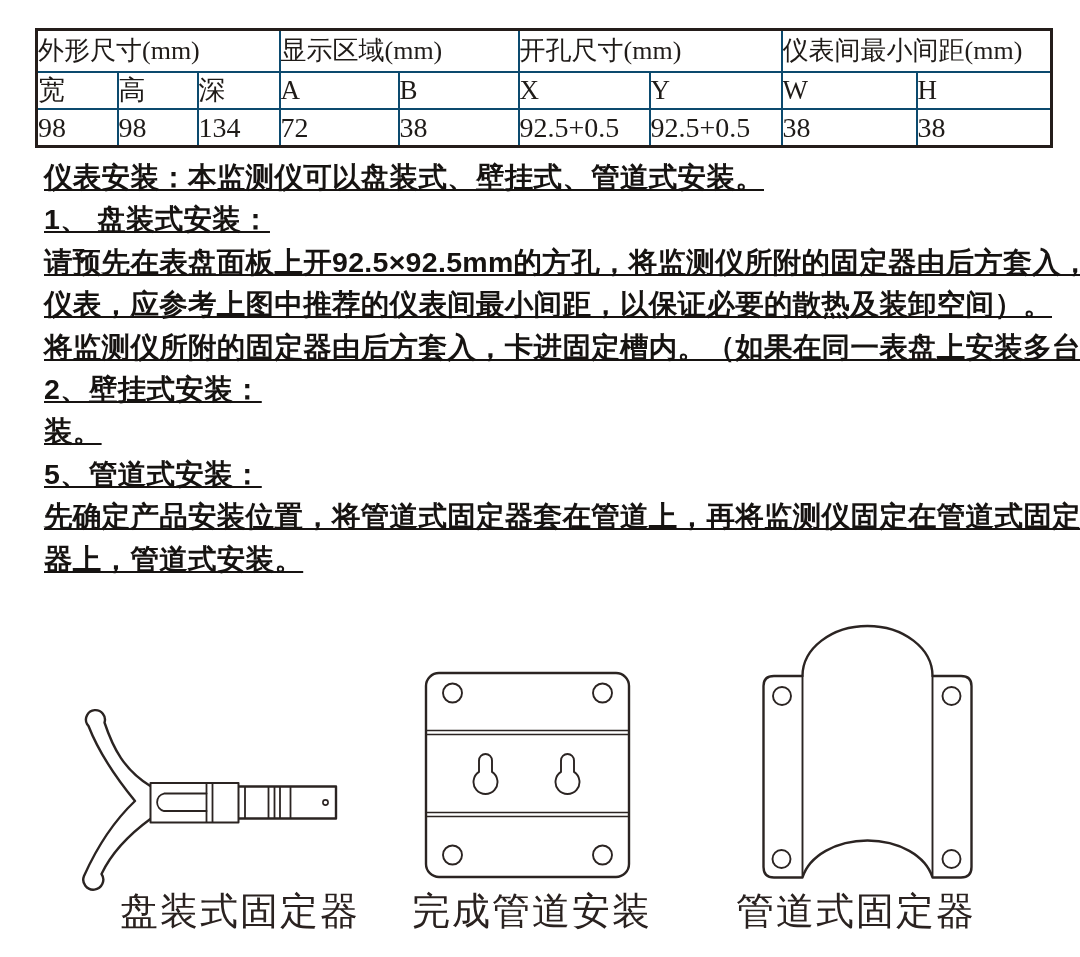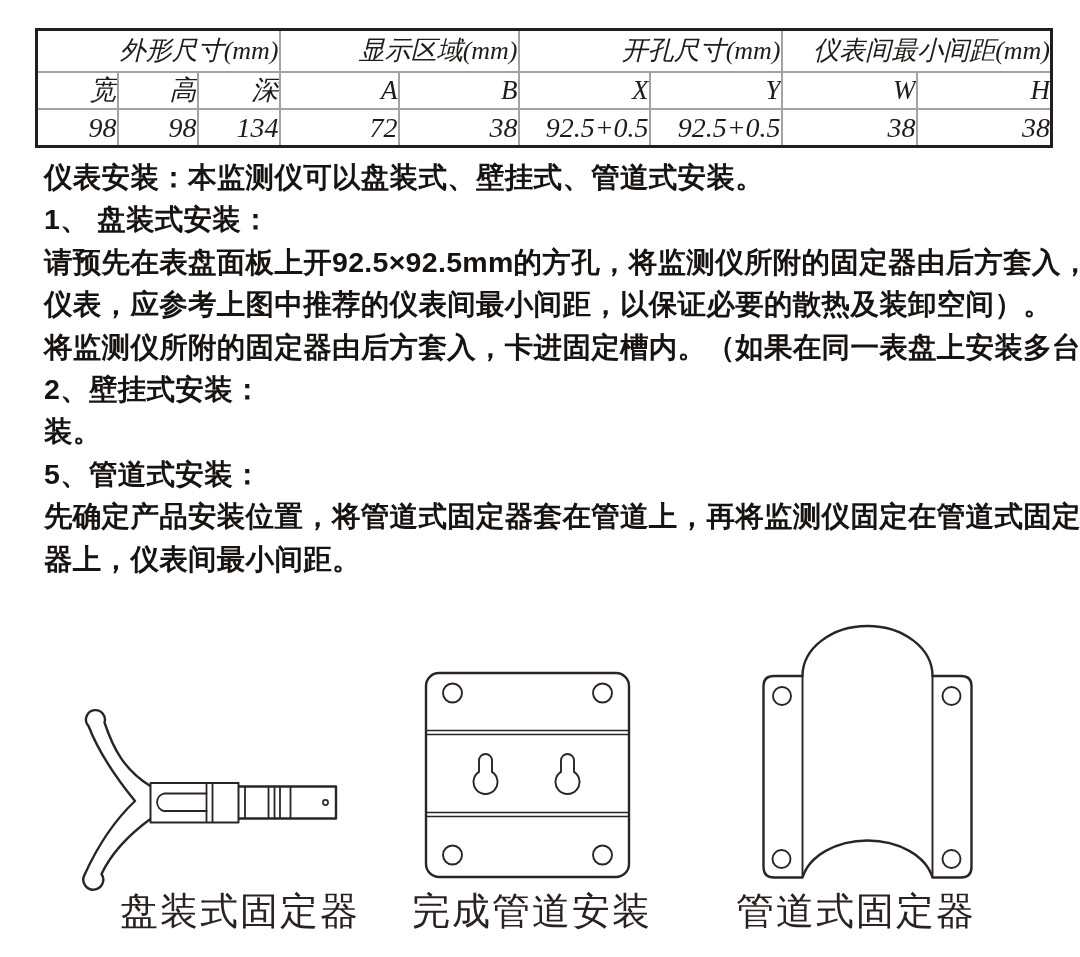--- a/index.html
+++ b/index.html
@@ -8,37 +8,37 @@
     font-family:"Liberation Serif","DejaVu Serif",serif;color:#1c1c1c;
   }
   
   table.dim{
     position:absolute;left:35px;top:28px;width:1015px;
     border-collapse:collapse;table-layout:fixed;
     font-family:"Liberation Serif","DejaVu Serif",serif;
     color:#1f1b18;
   }
   table.dim td{
-    border:2px solid #a3a3a3;text-align:right;vertical-align:middle;
-    font-size:26px;line-height:1;padding:0;overflow:hidden;white-space:nowrap;font-style:italic;
+    border:2px solid #0c4a6e;text-align:left;vertical-align:middle;
+    font-size:26px;line-height:1;padding:0;overflow:hidden;white-space:nowrap;
   }
   table.dim{border:3px solid #241d1a;}
   tr.grp td{height:40px;font-size:26px;}
   tr.sub td{height:35px;font-size:27px;}
   tr.val td{height:35px;font-size:28px;}
   td.no-r{border-right:none;}
   td.no-l{border-left:none;}
   
   .bodytext{
     position:absolute;left:44px;top:156px;width:1010px;
     font-family:"Liberation Sans","DejaVu Sans",sans-serif;
     font-weight:700;font-size:28.5px;line-height:42.4px;color:#161311;
     letter-spacing:0.3px;
   }
-  .bodytext .ln{white-space:nowrap;}
+  .bodytext .ln{white-space:nowrap;text-decoration:underline;}
   
   .fig-svg{position:absolute;}
   .caption{
     position:absolute;top:886px;text-align:right;
     font-family:"Liberation Serif","DejaVu Serif",serif;
     font-size:38px;color:#2a2220;letter-spacing:2px;white-space:nowrap;
   }
 </style>
 </head>
 <body>
@@ -92,21 +92,21 @@
   <div class="bodytext">
     <div class="ln">仪表安装：本监测仪可以盘装式、壁挂式、管道式安装。</div>
     <div class="ln">1、 盘装式安装：</div>
     <div class="ln">请预先在表盘面板上开92.5×92.5mm的方孔，将监测仪所附的固定器由后方套入，</div>
     <div class="ln">仪表，应参考上图中推荐的仪表间最小间距，以保证必要的散热及装卸空间）。</div>
     <div class="ln">将监测仪所附的固定器由后方套入，卡进固定槽内。（如果在同一表盘上安装多台</div>
     <div class="ln">2、壁挂式安装：</div>
     <div class="ln">装。</div>
     <div class="ln">5、管道式安装：</div>
     <div class="ln">先确定产品安装位置，将管道式固定器套在管道上，再将监测仪固定在管道式固定</div>
-    <div class="ln">器上，仪表间最小间距。</div>
+    <div class="ln">器上，管道式安装。</div>
   </div>
 
   <svg class="fig-svg" style="left:70px;top:698px;" width="275" height="205" viewBox="70 698 275 205" fill="none" stroke="#2b2422" stroke-linejoin="round" stroke-linecap="round">
 
     <path fill="#ffffff" stroke-width="2.4" d="M 87 724
          A 9.5 9.5 0 1 1 104.5 722.5
          C 113 748, 124 770, 151 786.5
          L 336 786.5
          L 336 818.5
          L 151 818.5

